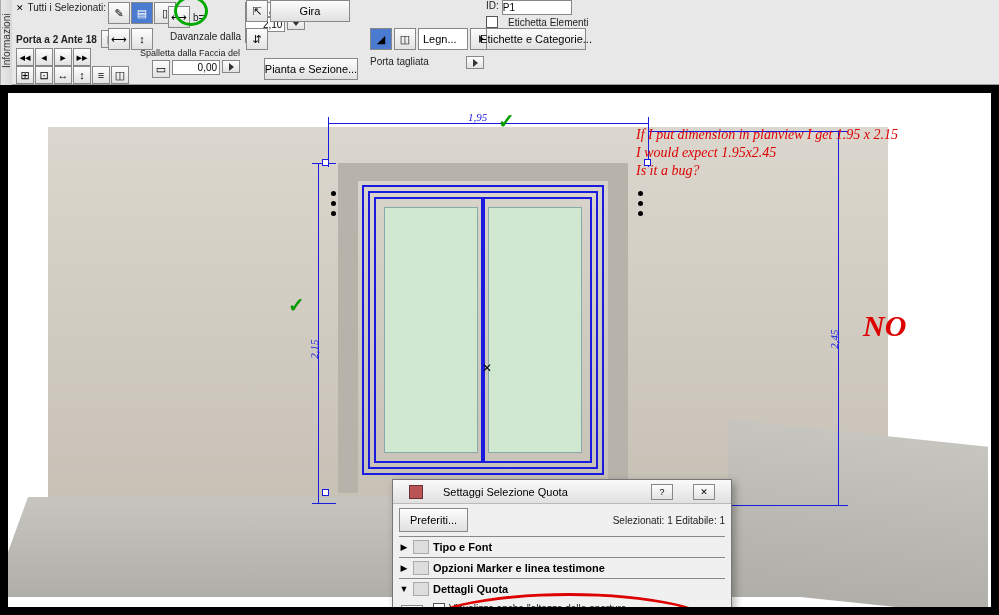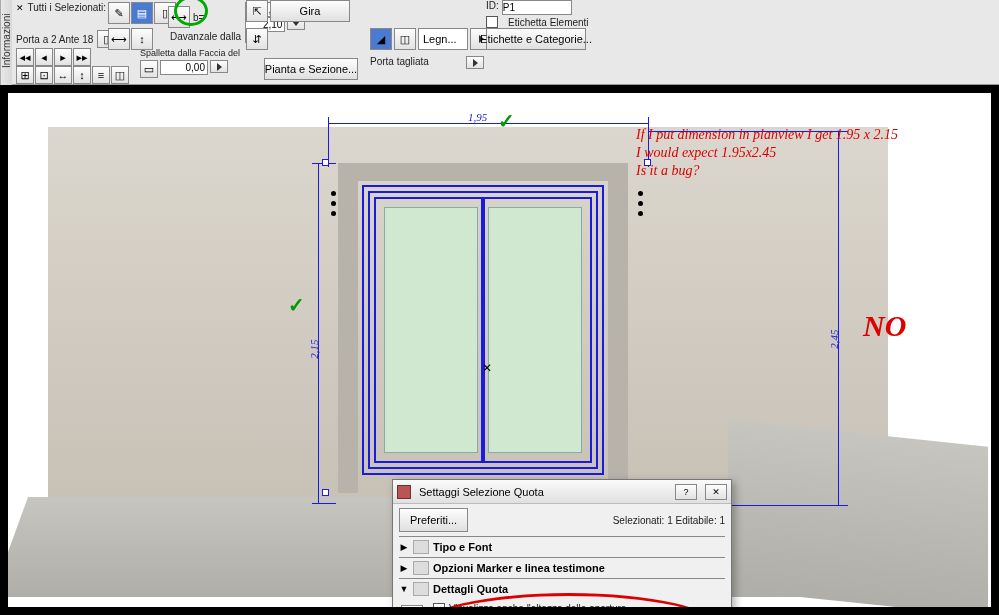--- a/index.html
+++ b/index.html
@@ -33,21 +33,21 @@
   .dim-line { position:absolute; background:#1a1ae0; }
   .dim-text { position:absolute; color:#1a1ae0; font-size:11px; font-style:italic; font-family:"Times New Roman",serif; }
   .dim-tick { position:absolute; background:#1a1ae0; }
   .checkmark { position:absolute; font-size:20px; color:#090; font-weight:bold; }
   .redtext { position:absolute; color:#d00; font-style:italic; font-family:"Comic Sans MS",cursive; font-size:14px; }
   .no-text { font-size:30px; font-weight:bold; font-style:italic; }
   .marker-dot { position:absolute; width:5px; height:5px; background:#000; border-radius:50%; }
   .marker-sq { position:absolute; width:7px; height:7px; border:1px solid #1a1ae0; background:#fff; }
 
   .dialog { position:absolute; left:384px; top:386px; width:340px; height:218px; background:#f0f0f0; border:1px solid #777; box-shadow:3px 3px 8px rgba(0,0,0,0.3); }
-  .dlg-title { display:flex; align-items:center; height:24px; background:linear-gradient(#fafafa,#e0e0e0); border-bottom:1px solid #bbb; padding:0 4px; gap:8px; }
+  .dlg-title { display:flex; align-items:center; height:24px; background:linear-gradient(#fafafa,#e0e0e0); border-bottom:1px solid #bbb; padding:0 16px; gap:20px; }
   .dlg-title .spacer { flex:1; }
   .winbtn { width:22px; height:16px; border:1px solid #888; background:linear-gradient(#fdfdfd,#e2e2e2); display:flex;align-items:center;justify-content:center; font-size:9px;}
   .dlg-body { padding:4px 6px; height:calc(100% - 24px); overflow:hidden; }
   .pref-row { display:flex; align-items:center; justify-content:space-between; margin-bottom:4px; }
   .section { display:flex; align-items:center; gap:4px; border-top:1px solid #888; padding:3px 0; }
   .section .arrow { font-size:9px; width:10px; text-align:center; }
   .section .sicon { width:16px; height:14px; background:#ddd; border:1px solid #aaa; }
   .section b { font-weight:bold; }
   .detail-area { position:relative; padding:4px 0 4px 6px; }
   .check { width:12px; height:12px; border:1px solid #555; display:flex;align-items:center;justify-content:center; background:#fff; }
@@ -100,21 +100,21 @@
         <span class="label">ID:</span>
         <input class="num-input" style="width: 70px; text-align: left;" value="P1">
       </div>
     <div style="display:flex;gap:10px;align-items:center;">
         <div class="check"></div>
         <span class="label">Etichetta Elementi</span>
       </div>
   </div>
 
   <div class="tool-row" style="left:16px; top:30px; gap:4px;">
-    <span class="label" style="font-weight:normal;">Porta a 2 Ante 18</span>
+    <span class="label" style="font-weight:bold;">Porta a 2 Ante 18</span>
     <div class="small-btn">▯</div>
   </div>
   <div class="tool-row" style="left:108px; top:28px; gap:1px;">
     <div class="icon-btn">⟷</div>
     <div class="icon-btn">↕</div>
   </div>
   <div class="tool-row" style="left:170px; top:30px;">
     <span class="label">Davanzale dalla</span>
     <div class="small-btn" style="margin-left:2px;height:13px;">
         <span class="tri-r"></span>
@@ -136,21 +136,21 @@
   <div class="tool-row" style="left:486px; top:28px;">
     <div class="but" style="width:100px;">Etichette e Categorie...</div>
   </div>
 
   <div class="tool-row" style="left:16px; top:48px; gap:1px;">
     <div class="small-btn">◂◂</div>
     <div class="small-btn">◂</div>
     <div class="small-btn">▸</div>
     <div class="small-btn">▸▸</div>
   </div>
-  <div class="tool-row" style="left:140px; top:48px; flex-direction:column; align-items:flex-start;">
+  <div class="tool-row" style="left:140px; top:48px; flex-direction:column; align-items:flex-end;">
     <span class="label" style="font-size:9px;">Spalletta dalla Faccia del</span>
     <div style="display:flex;gap:2px;">
       <div class="small-btn">▭</div>
       <input class="num-input" style="width: 48px;" value="0,00">
       <div class="small-btn" style="height:13px;">
           <span class="tri-r"></span>
         </div>
     </div>
   </div>
   <div class="tool-row" style="left:264px; top:58px;">

